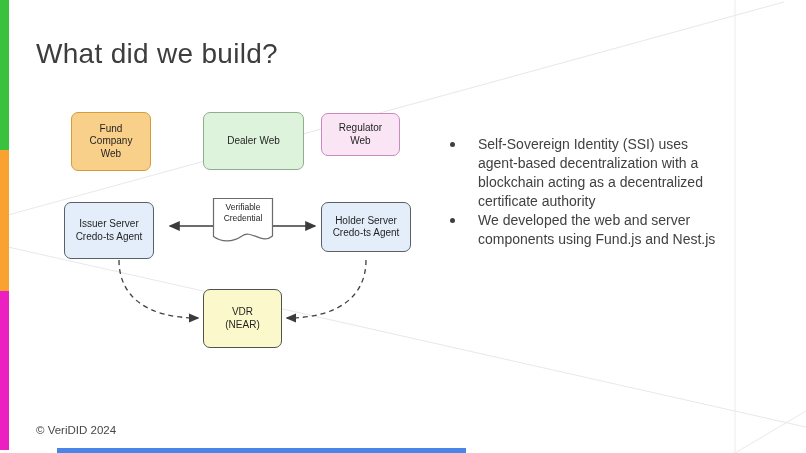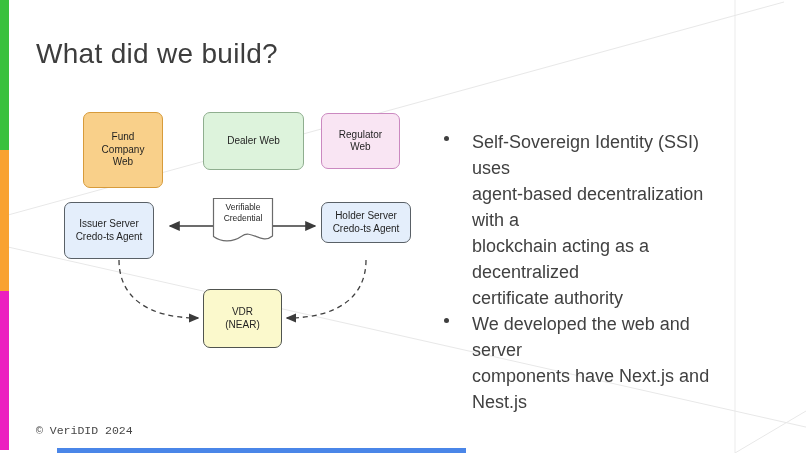--- a/index.html
+++ b/index.html
@@ -9,44 +9,44 @@
   }
   
   .bar{position:absolute;left:0;width:9px;}
   .bar.green{top:0;height:150px;background:#3ac13e;}
   .bar.orange{top:150px;height:141px;background:#f9a231;}
   .bar.magenta{top:291px;height:159px;background:#ec1fc0;}
   
   .bottom-strip{position:absolute;left:57px;top:448px;width:409px;height:5px;background:#4a86e8;}
   
   .title{position:absolute;left:36px;top:38px;font-size:28px;font-weight:500;color:#3d3d3d;letter-spacing:.3px;}
-  .footer{position:absolute;left:36px;top:424px;font-size:11.5px;color:#474747;font-family:Liberation Mono, monospace;}
+  .footer{position:absolute;left:36px;top:424px;font-size:11.5px;color:#474747;}
   
   svg.layer{position:absolute;left:0;top:0;z-index:0;}
   svg.connectors{z-index:1;}
   
   .node{
     position:absolute;z-index:2;box-sizing:border-box;border-radius:7px;
     display:flex;align-items:center;justify-content:center;text-align:center;
     font-size:10px;line-height:12.5px;color:#1f1f1f;white-space:pre-line;
   }
-  .node.fund{left:83px;top:112px;width:80px;height:76px;background:#f9d08a;border:1.5px solid #d79b3b;}
+  .node.fund{left:71px;top:112px;width:80px;height:59px;background:#f9d08a;border:1.5px solid #d79b3b;}
   .node.dealer{left:203px;top:112px;width:101px;height:58px;background:#ddf3dc;border:1.5px solid #8fae8f;}
-  .node.regulator{left:321px;top:113px;width:79px;height:56px;background:#f9e5f3;border:1.5px solid #cb89c0;}
+  .node.regulator{left:321px;top:113px;width:79px;height:43px;background:#f9e5f3;border:1.5px solid #cb89c0;}
   .node.issuer{left:64px;top:202px;width:90px;height:57px;background:#e4eefb;border:1.5px solid #596066;}
-  .node.holder{left:321px;top:202px;width:90px;height:41px;background:#e4eefb;border:1.5px solid #596066;}
+  .node.holder{left:321px;top:202px;width:90px;height:50px;background:#e4eefb;border:1.5px solid #596066;}
   .node.vdr{left:203px;top:289px;width:79px;height:59px;background:#fbf9cc;border:1.5px solid #50544f;}
   .doc-label{
     position:absolute;z-index:2;left:213px;top:202px;width:60px;text-align:center;
     font-size:8.5px;line-height:11px;color:#1f1f1f;white-space:pre-line;
   }
   
   .bullets{
     position:absolute;left:430px;top:129px;width:306px;z-index:2;
-    margin:0;padding:0;list-style:none;font-size:18px;line-height:26px;color:#414141;
+    margin:6px;padding:0;list-style:none;font-size:14px;line-height:19px;color:#414141;
   }
   .bullets li{position:relative;padding-left:42px;white-space:pre-line;}
   .bullets li::before{
     content:"";position:absolute;left:14px;top:7px;width:5px;height:5px;border-radius:50%;background:#3f3f3f;
   }
 </style>
 </head>
 <body>
 
 <div class="slide">
@@ -104,18 +104,18 @@
     <span>VDR
 (NEAR)</span>
   </div>
 
   <ul class="bullets">
     <li>Self-Sovereign Identity (SSI) uses
 agent-based decentralization with a
 blockchain acting as a decentralized
 certificate authority</li>
     <li>We developed the web and server
-components have Next.js and Nest.js</li>
+components using Fund.js and Nest.js</li>
   </ul>
 
   <div class="footer">© VeriDID 2024</div>
 
 </div>
 
 </body></html>

